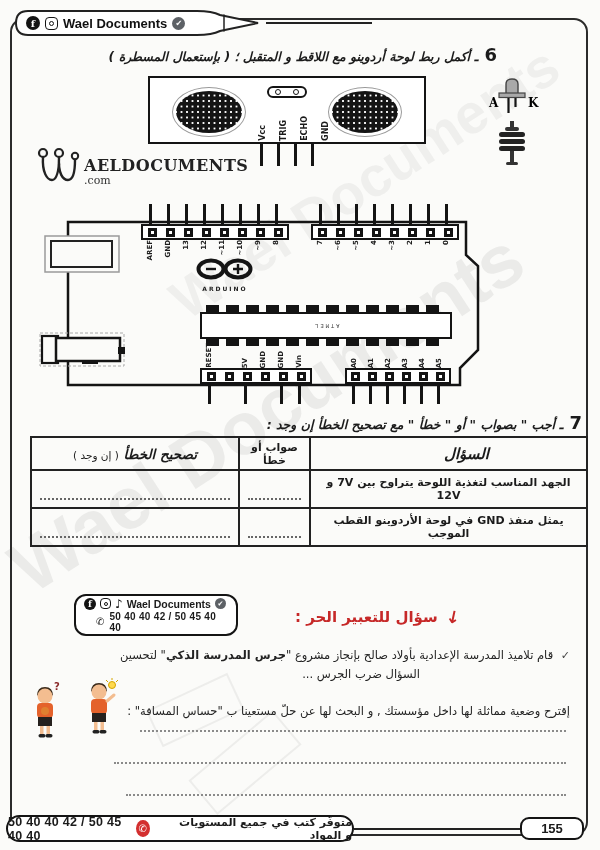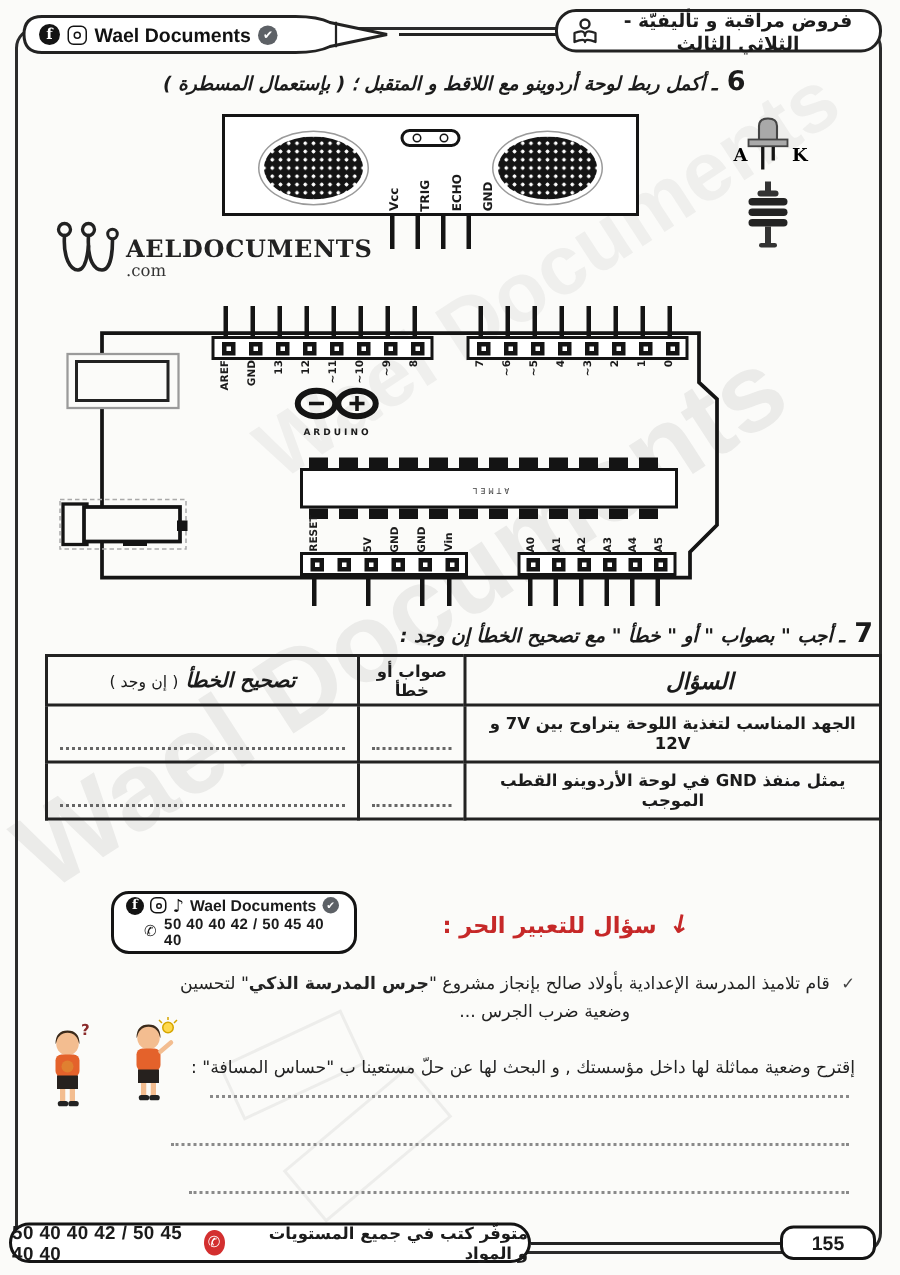--- a/index.html
+++ b/index.html
@@ -175,27 +175,20 @@
     <div class="inner">
       <span class="icon-fb">f</span>
       <span class="icon-ig">
           <i></i>
         </span>
       <span class="brandname">Wael Documents</span>
       <span class="verified">✔</span>
     </div>
   </div>
   <div class="abs hconnector z"></div>
-  <div class="abs title-pill z">
-    <svg width="20" height="20" viewBox="0 0 20 20">
-      <circle cx="10" cy="5" r="3" fill="none" stroke="#222" stroke-width="1.6"></circle>
-      <path d="M3,11 Q10,8 10,13 Q10,8 17,11 L17,17 Q10,14 10,17 Q10,14 3,17 Z" fill="none" stroke="#222" stroke-width="1.5" stroke-linejoin="round"></path>
-    </svg>
-    <span class="ttl">فروض مراقبة و تأليفيّة - الثلاثي الثالث</span>
-  </div>
 
   <div class="abs q6 z">
     <span class="qnum">6</span>
     <span>ـ أكمل ربط لوحة أردوينو مع اللاقط و المتقبل ؛ ( بإستعمال المسطرة )</span>
   </div>
 
   <div class="abs sensor z">
     <div class="trans left">
         <div class="dotfill"></div>
       </div>
@@ -626,21 +619,21 @@
   <div class="abs freetitle z">
     <span class="arrow">↓</span>
     <span class="t">سؤال للتعبير الحر :</span>
   </div>
 
   <div class="abs para z">
     <div class="l1">
       <span class="check">✓</span>
       <span>قام تلاميذ المدرسة الإعدادية بأولاد صالح بإنجاز مشروع "</span><b>جرس المدرسة الذكي</b><span>" لتحسين</span>
     </div>
-    <div class="l2">وضعية ضرب الجرس ...</div>
+    <div class="l2">السؤال ضرب الجرس ...</div>
     <div class="l3">إقترح وضعية مماثلة لها داخل مؤسستك , و البحث لها عن حلّ مستعينا ب "حساس المسافة" :</div>
   </div>
 
   <svg class="abs z" style="left:26px; top:676px;" width="108" height="72" viewBox="0 0 108 72">
     <g transform="translate(4,10)">
       <text x="24" y="4" font-size="10" font-weight="bold" fill="#8a2b2b">?</text>
       <path d="M7,10 Q7,1 15,1 Q23,1 23,10 Q19,4 15,4 Q11,4 7,10 Z" fill="#3b2a1a"></path>
       <circle cx="15" cy="10" r="7.5" fill="#f3bd90"></circle>
       <rect x="7" y="17" width="16" height="15" rx="4" fill="#e4622b"></rect>
       <circle cx="15" cy="25" r="4" fill="#e08030"></circle>

